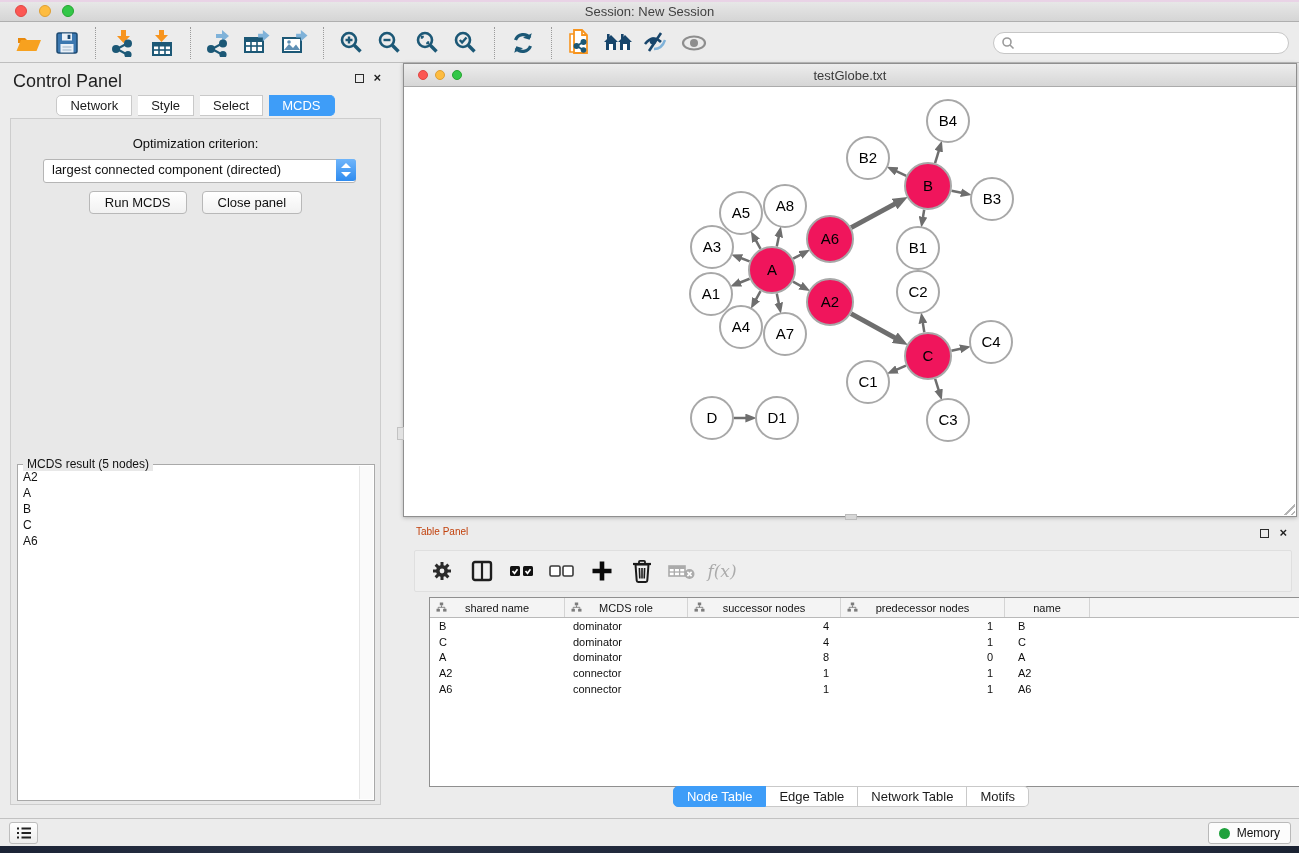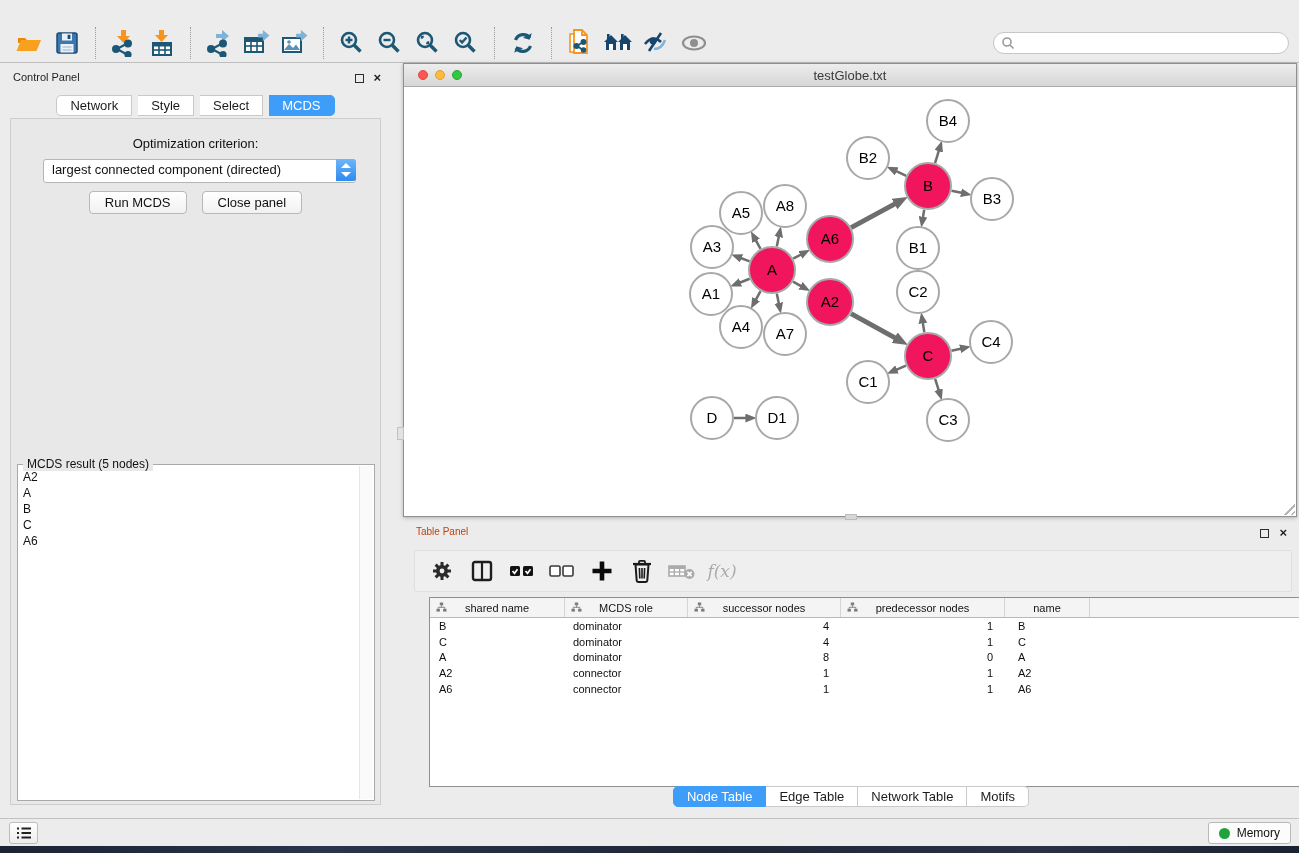--- a/index.html
+++ b/index.html
@@ -24,21 +24,21 @@
   .tbtn { width:38px; height:34px; display:flex; align-items:center; justify-content:center; cursor:default; }
   .tsep { width:0; height:32px; border-left:1px dotted #9A9A9A; margin:0 9px; }
   .search-box { margin-left:auto; margin-right:10px; width:296px; height:22px; background:#fff;
     border:1px solid #C6C6C6; border-radius:12px; display:flex; align-items:center; padding:0 7px; }
   .search-box input { flex:1; border:none; outline:none; background:transparent; font-size:12px;
     font-family:"Liberation Sans", sans-serif; color:#333; }
 
   
   .control-panel { position:absolute; left:0; top:63px; width:391px; height:755px; }
   .cp-header { position:absolute; left:0; top:4px; width:100%; height:24px; }
-  .cp-title { position:absolute; left:13px; top:4px; font-size:11px; color:#1F1F1F; }
+  .cp-title { position:absolute; left:13px; top:4px; font-size:18px; color:#1F1F1F; }
   .mini-float { position:absolute; width:9px; height:9px; border:1.6px solid #2B2B2B; top:7px; }
   .mini-close { position:absolute; top:3px; font-size:13px; font-weight:bold; color:#1F1F1F; }
   .cp-header .mini-float { right:27px; } .cp-header .mini-close { right:10px; }
 
   .seg-group { display:flex; justify-content:center; }
   .cp-tabs { position:absolute; left:0; top:32px; width:100%;gap:6px; }
   .seg { height:21px; line-height:20px; padding:0 13px; background:#FFF; border:1px solid #C9C9C9;
     border-left-width:0; font-size:13px; color:#1B1B1B; cursor:default; }
   .seg:first-child { border-left-width:1px; border-radius:5px 0 0 5px; }
   .seg:last-child { border-radius:0 5px 5px 0; }
@@ -111,20 +111,26 @@
     border-radius:3px; background:#FCFCFC; display:flex; align-items:center; gap:7px; padding:0 10px; font-size:12px; color:#111; }
   .mem-dot { width:11px; height:11px; border-radius:50%; background:#1FA13C; }
   .desktop-strip { position:absolute; left:0; top:846px; width:1299px; height:7px;
     background:linear-gradient(90deg,#1B2335,#2B3448 25%,#1E2638 55%,#2A3145 80%,#1A2232); }
 </style>
 </head>
 <body>
 
 <div class="app">
 
+  <div class="titlebar">
+    <span class="tl red"></span>
+    <span class="tl yellow"></span>
+    <span class="tl green"></span>
+    <div class="win-title">Session: New Session</div>
+  </div>
 
   <div class="toolbar">
     <div class="tbtn">
       <svg width="28" height="26" viewBox="0 0 28 26">
           <path d="M3 8 h7 l2 2 h9 v3 H3 z" fill="#E8890C"></path>
           <path d="M1.5 21 L6 10 h20 l-4.5 11 z" fill="#F7A11F"></path>
         </svg>
     </div>
     <div class="tbtn">
       <svg width="24" height="24" viewBox="0 0 24 24">

